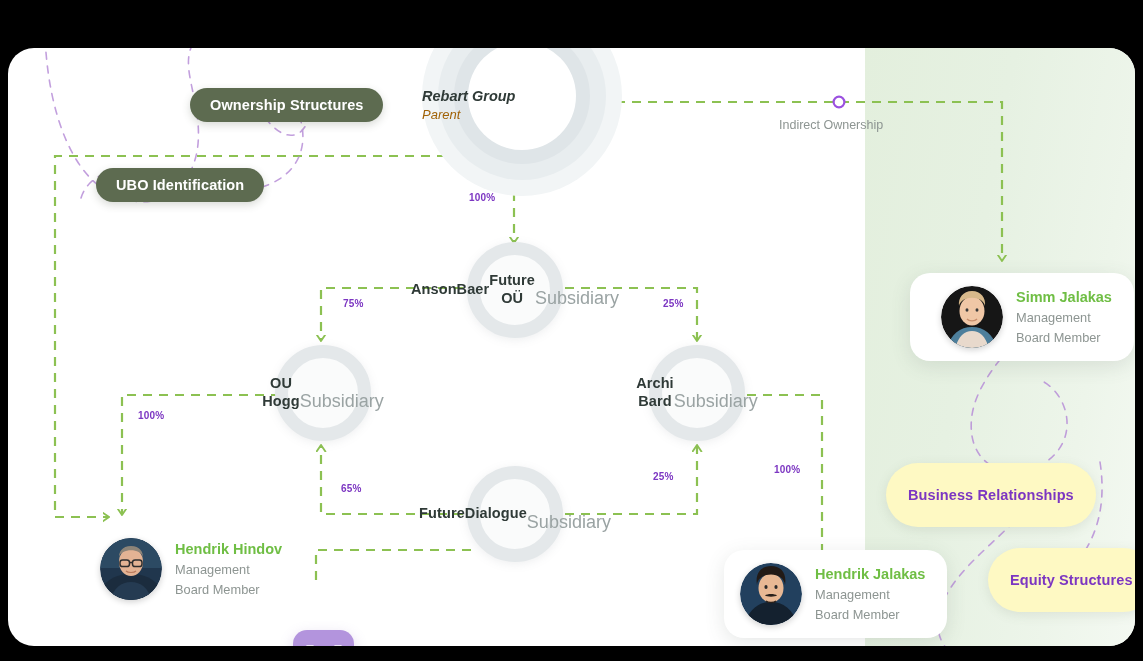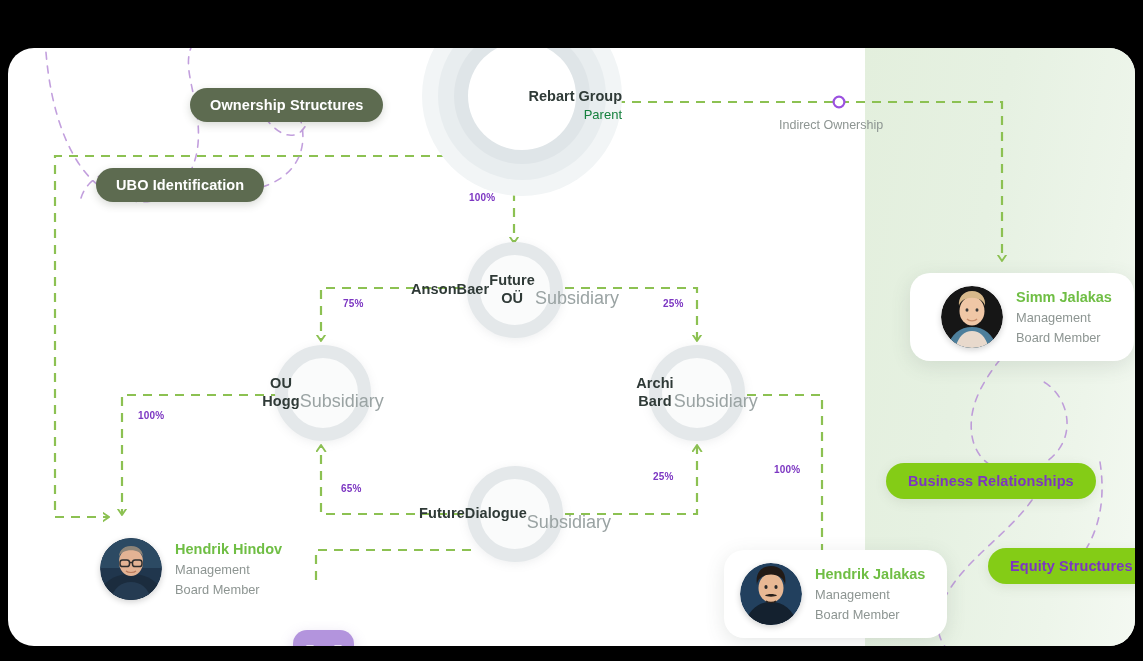--- a/index.html
+++ b/index.html
@@ -30,38 +30,38 @@
   .node .nm{font-size:14.5px;font-weight:700;color:#2f3a37;line-height:1.22;letter-spacing:.1px;}
   .node .rl{font-size:18px;color:#9aa3a3;margin-top:18px;line-height:1.2;}
 
   
   #parent-wrap{position:absolute;left:414px;top:-52px;width:200px;height:200px;}
   .ring{position:absolute;border-radius:50%;}
   .ring.r1{left:0;top:0;width:200px;height:200px;background:#f2f5f6;}
   .ring.r2{left:16px;top:16px;width:168px;height:168px;background:#e8edef;}
   .ring.r3{left:32px;top:32px;width:136px;height:136px;background:#dfe5e8;}
   .ring.r4{left:46px;top:46px;width:108px;height:108px;background:#ffffff;}
-  #parent-label{position:absolute;left:0;top:92px;width:200px;text-align:right;}
+  #parent-label{position:absolute;left:0;top:92px;width:200px;text-align:left;font-style:italic;}
   #parent-label .nm{font-size:14.5px;font-weight:700;color:#2f3a37;}
-  #parent-label .rl{font-size:13px;color:#15803d;margin-top:3px;}
+  #parent-label .rl{font-size:13px;color:#a16207;margin-top:3px;}
 
   
   .pct{position:absolute;font-size:10px;font-weight:700;color:#7c36c2;
        letter-spacing:.2px;white-space:nowrap;}
 
   
   .caption{position:absolute;font-size:12.5px;color:#8d9592;white-space:nowrap;}
 
   
   .pill{position:absolute;border-radius:999px;white-space:nowrap;
         display:flex;align-items:center;justify-content:center;
         font-size:14.5px;font-weight:700;letter-spacing:.1px;}
   .pill.dark{background:#5d6b50;color:#ffffff;padding:9px 20px;
         box-shadow:0 3px 9px rgba(60,70,50,.20);}
-  .pill.light{background:#84cc16;color:#7c36c2;padding:10px 22px;
+  .pill.light{background:#fef9c3;color:#7c36c2;padding:24px 22px;
         box-shadow:0 3px 12px rgba(90,110,80,.13);text-align:right;}
 
   
   .person{position:absolute;display:flex;align-items:center;gap:13px;}
   .person.boxed{background:#ffffff;border-radius:20px;padding:13px 22px 13px 16px;
         box-shadow:0 5px 20px rgba(80,95,85,.14);}
   .avatar{width:62px;height:62px;border-radius:50%;flex:0 0 62px;
         overflow:hidden;position:relative;box-shadow:0 2px 6px rgba(0,0,0,.18);}
   .avatar svg{display:block;width:62px;height:62px;}
   .ptext .pname{font-size:14.5px;font-weight:700;color:#6fbe44;line-height:1.25;}

